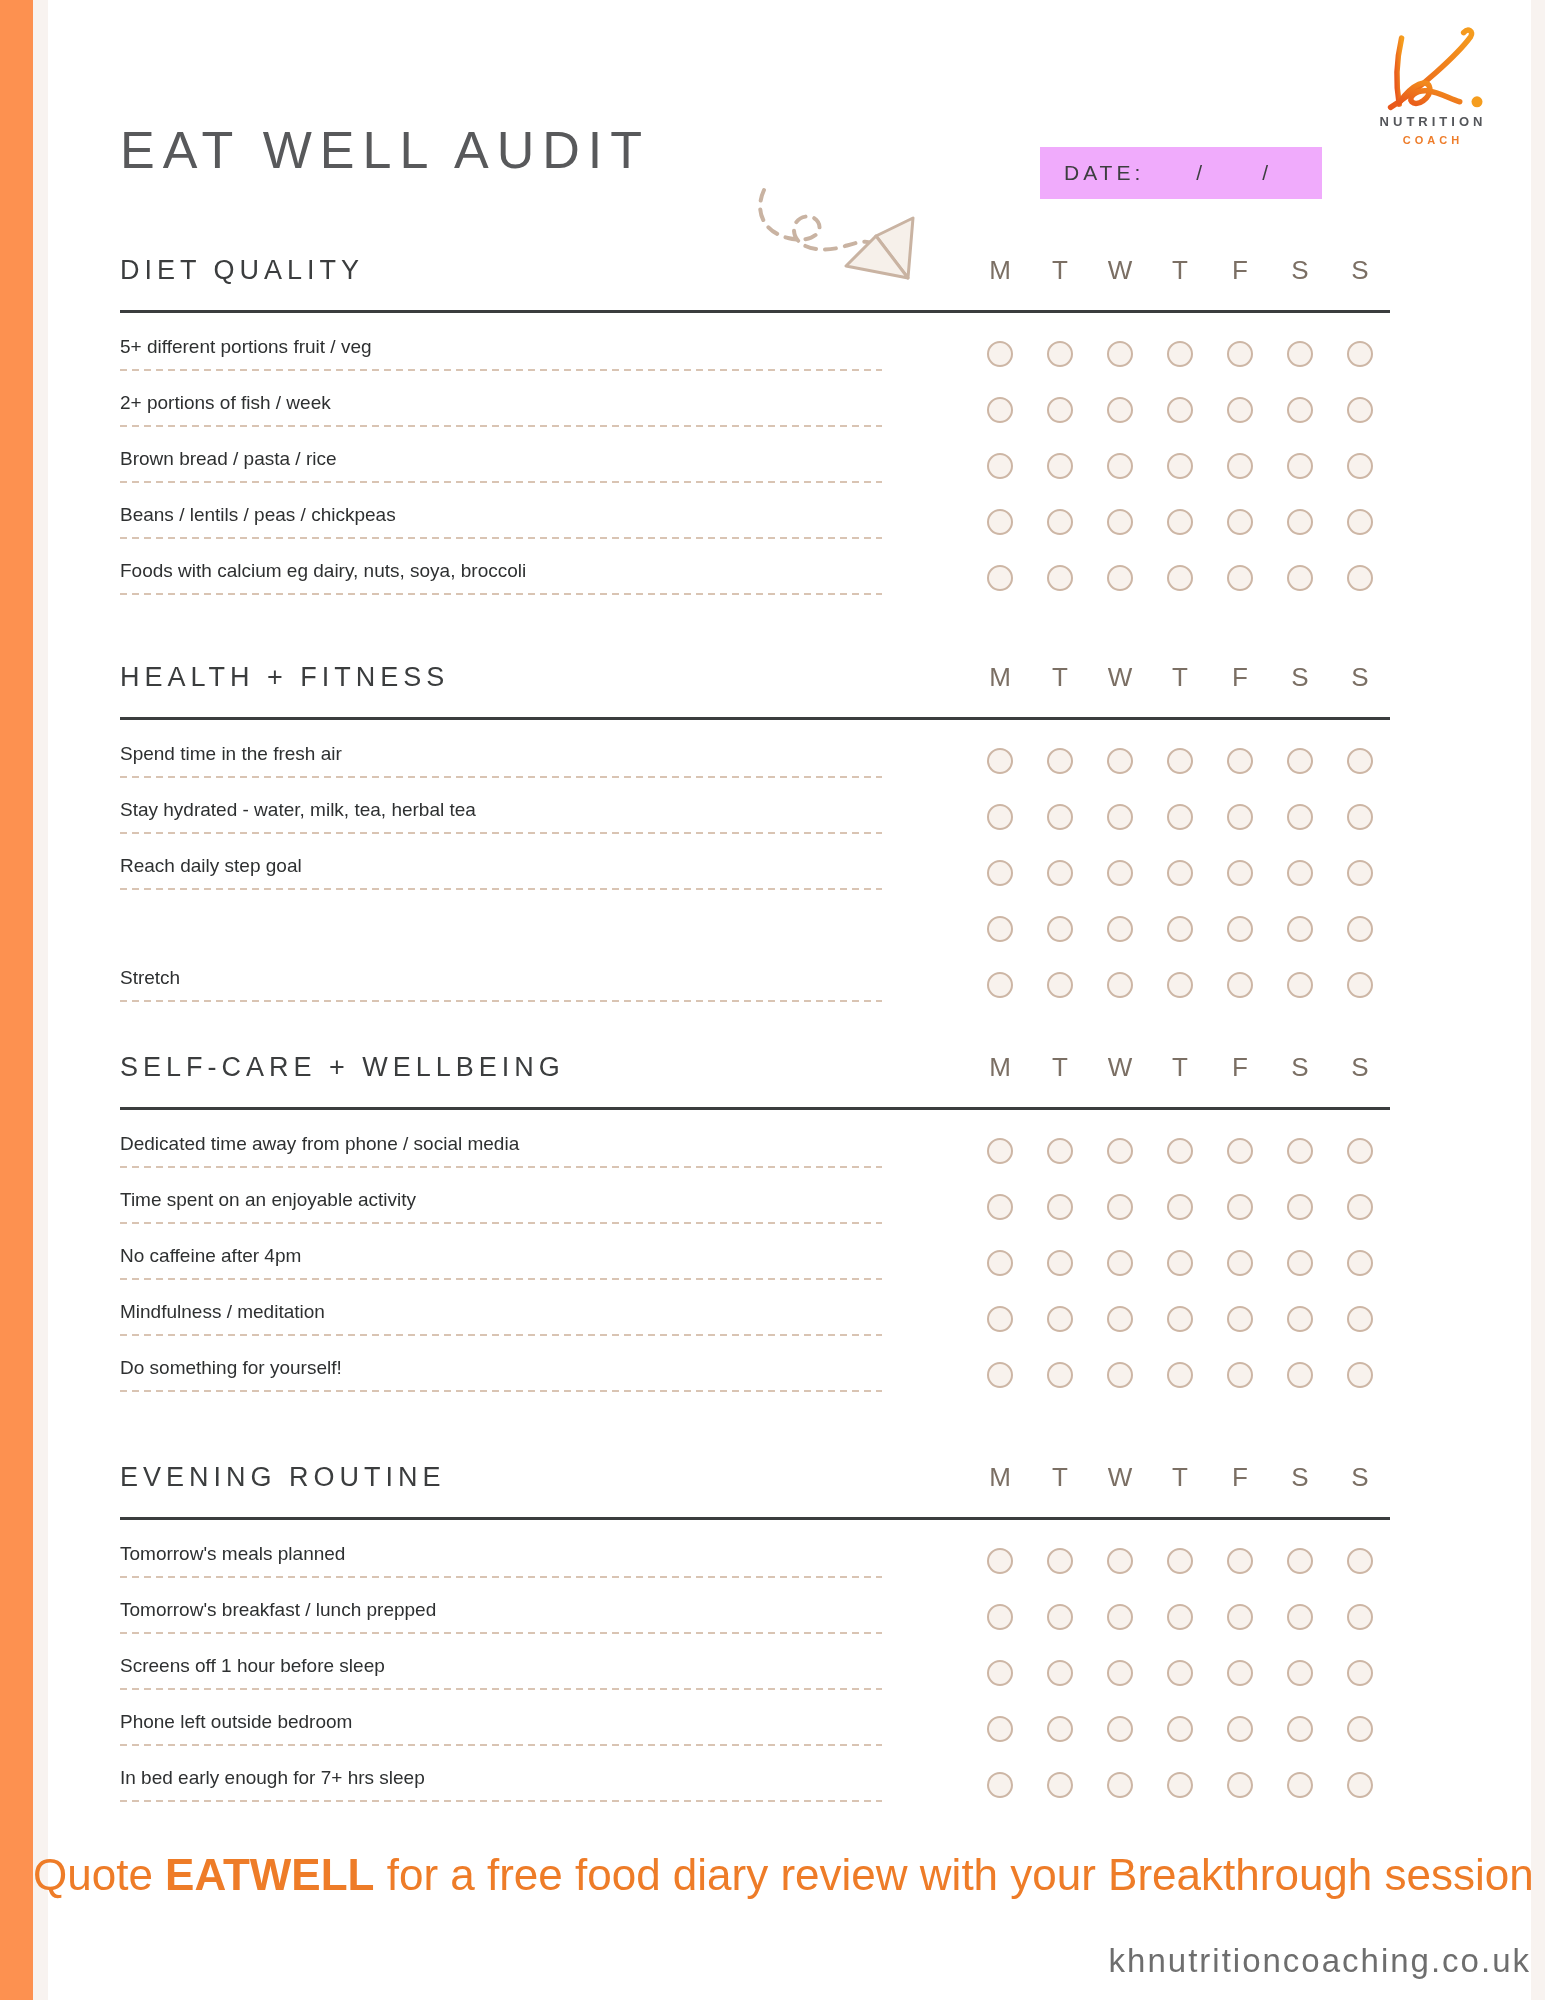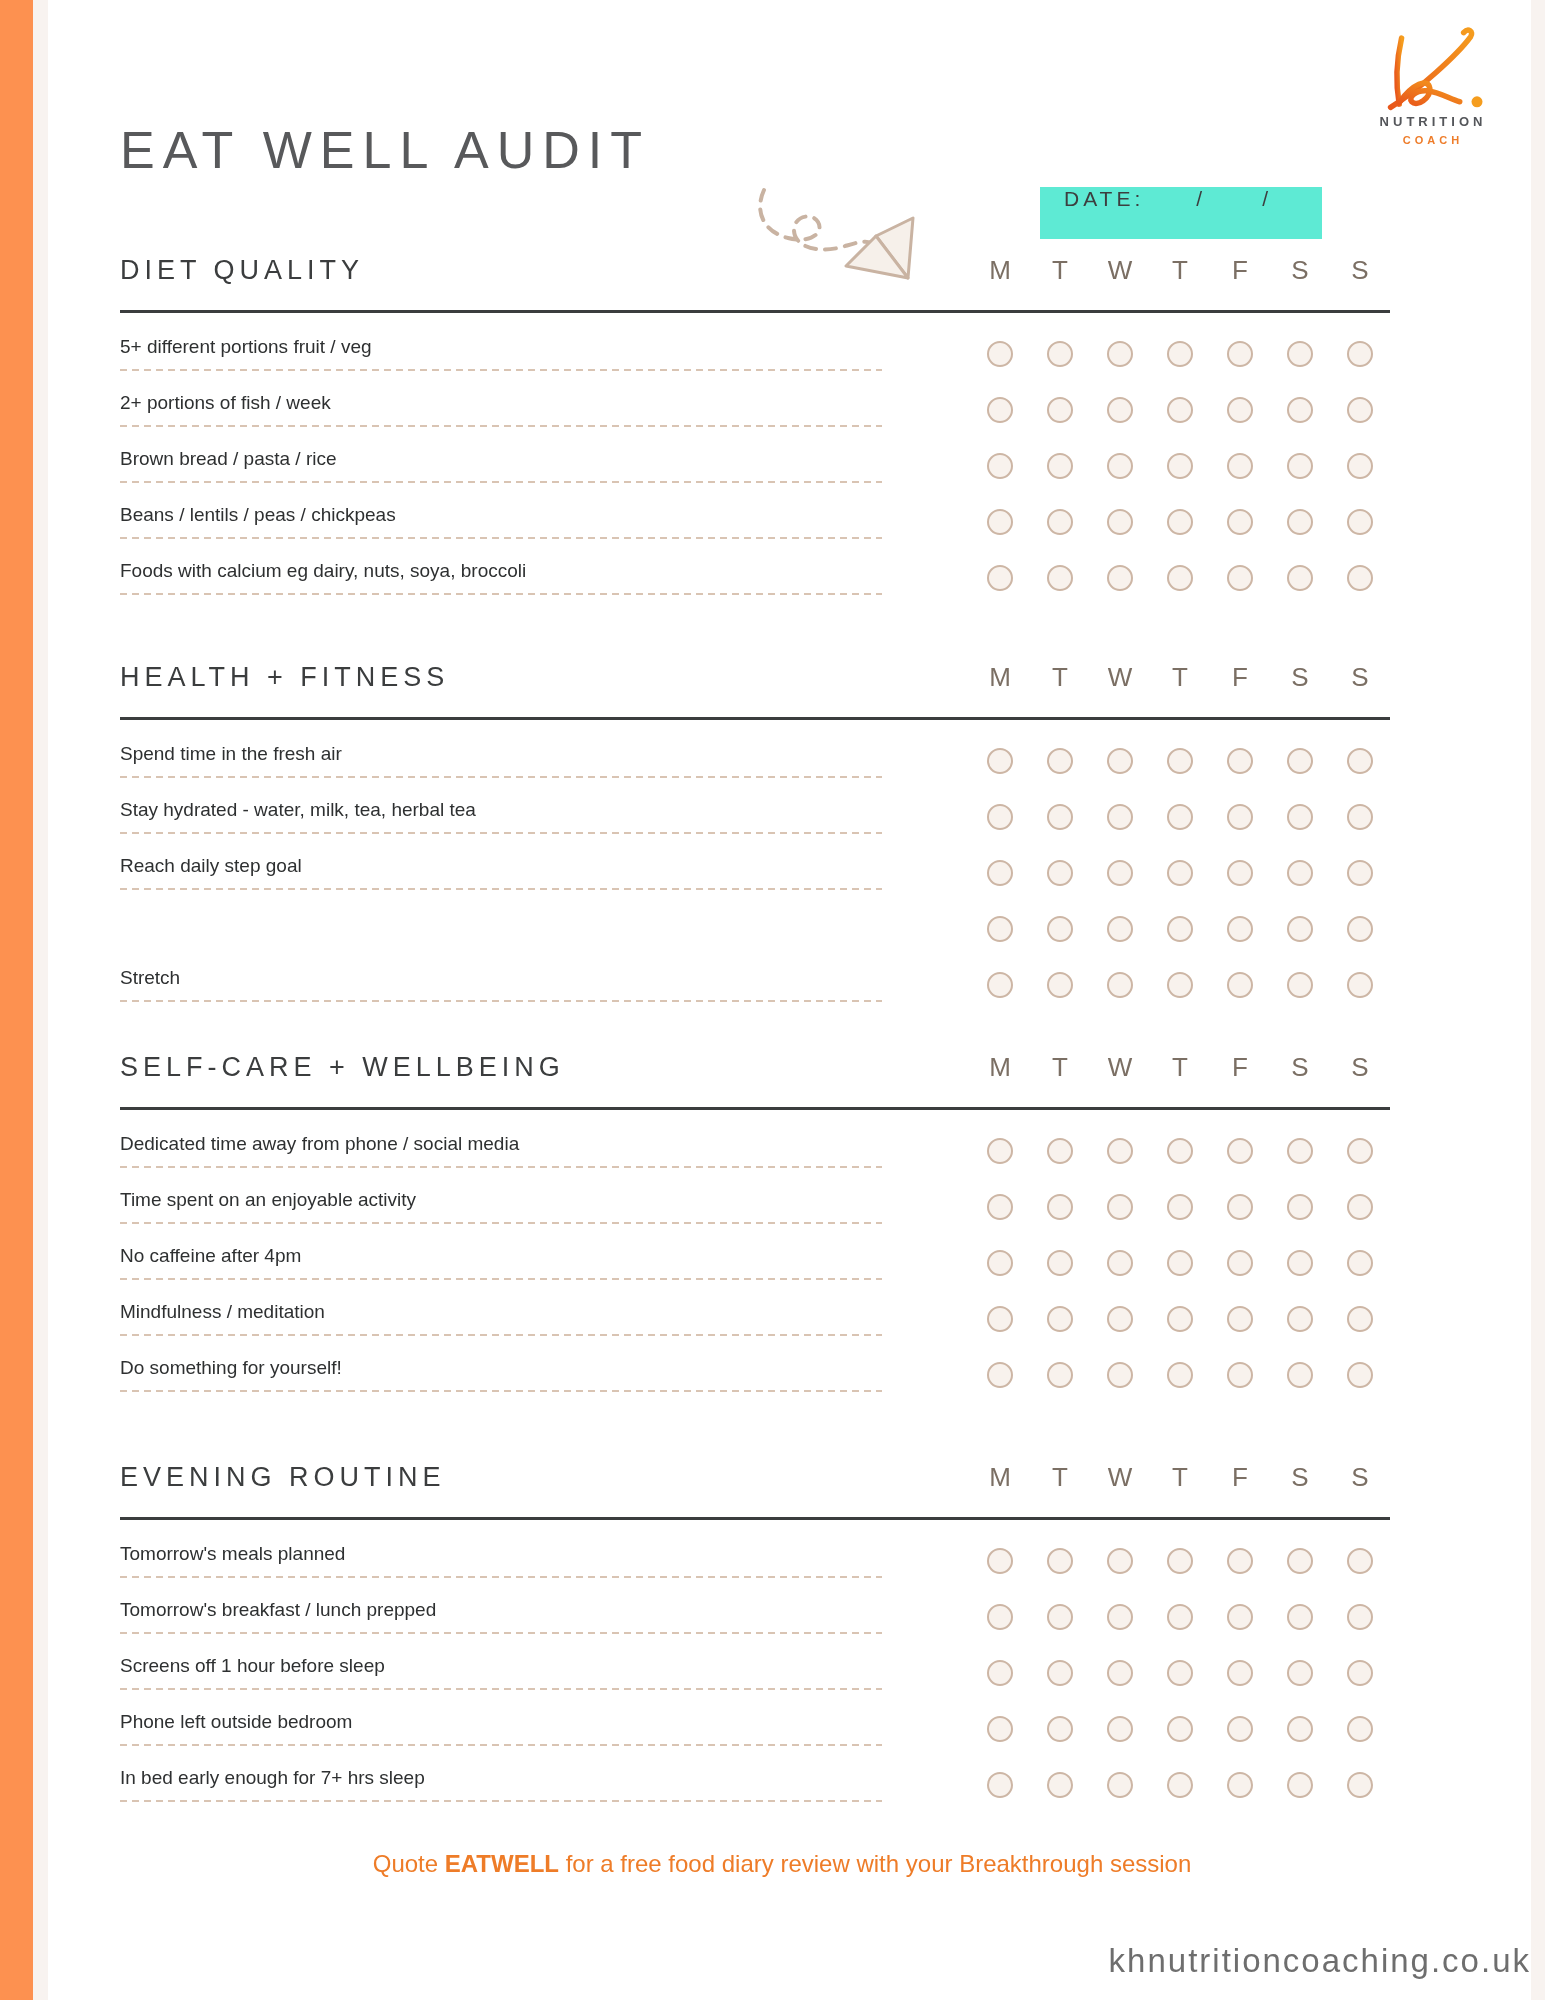--- a/index.html
+++ b/index.html
@@ -11,22 +11,22 @@
   .edge-gap { position:absolute; left:33px; top:0; width:15px; height:100%; background:#f8f3f0; }
   .edge-right { position:absolute; right:0; top:0; width:14px; height:100%; background:#f8f3f0; }
 
   .title {
     position:absolute; left:120px; top:120px; font-size:52px; font-weight:400;
     letter-spacing:8px; color:#58595b; white-space:nowrap;
   }
 
   .date-box {
     position:absolute; left:1040px; top:147px; width:282px; height:52px;
-    background:#5eead4; display:flex; align-items:flex-start;
-    color:#3c3e3f; font-size:21px; letter-spacing:4px;margin-top:40px;
+    background:#f0abfc; display:flex; align-items:center;
+    color:#3c3e3f; font-size:21px; letter-spacing:4px;
   }
   .date-label { margin-left:24px; }
   .date-slash-1 { margin-left:52px; }
   .date-slash-2 { margin-left:56px; }
 
   .logo { position:absolute; left:1368px; top:24px; width:130px; text-align:center; }
   .logo svg { display:block; margin:0 auto; }
   .logo-name { font-size:13px; letter-spacing:4px; color:#54565a; font-weight:700; margin-top:2px; }
   .logo-sub  { font-size:11px; letter-spacing:4px; color:#ee7d2b; font-weight:700; margin-top:5px; }
 
@@ -53,21 +53,21 @@
     background:repeating-linear-gradient(90deg,#d9c4b3 0 7px, transparent 7px 12px);
   }
   .circles { margin-left:auto; display:grid; grid-template-columns:repeat(7,60px); width:420px; transform:translateY(7px); }
   .circle {
     width:26px; height:26px; border-radius:50%; box-sizing:border-box;
     border:2px solid #cdb6a5; background:#f8f2ed; margin:0 auto; cursor:pointer;
   }
 
   .footer-quote {
     position:absolute; left:33px; right:14px; top:1850px; text-align:center;
-    font-size:24px; color:#ee7c28; white-space:nowrap;
+    font-size:44px; color:#ee7c28; white-space:nowrap;
   }
   .footer-quote .hl { font-weight:700; }
   .site {
     position:absolute; left:33px; right:14px; top:1942px; text-align:right;
     font-size:33px; color:#6e6e6e; letter-spacing:2px;
   }
 </style>
 </head>
 <body>
 

